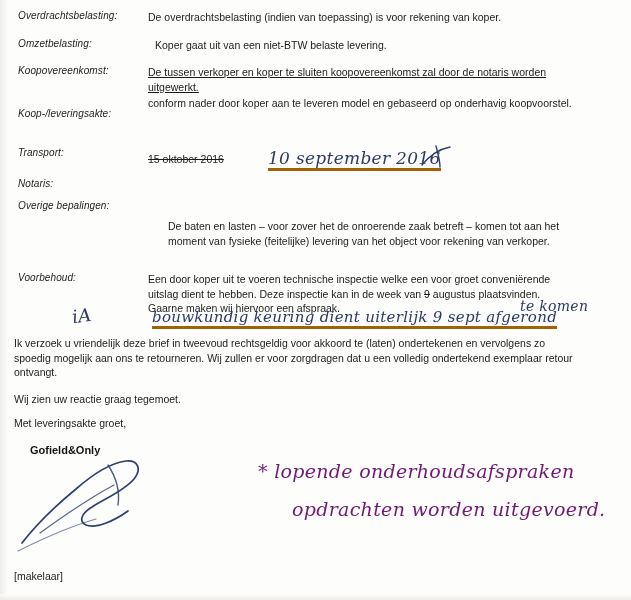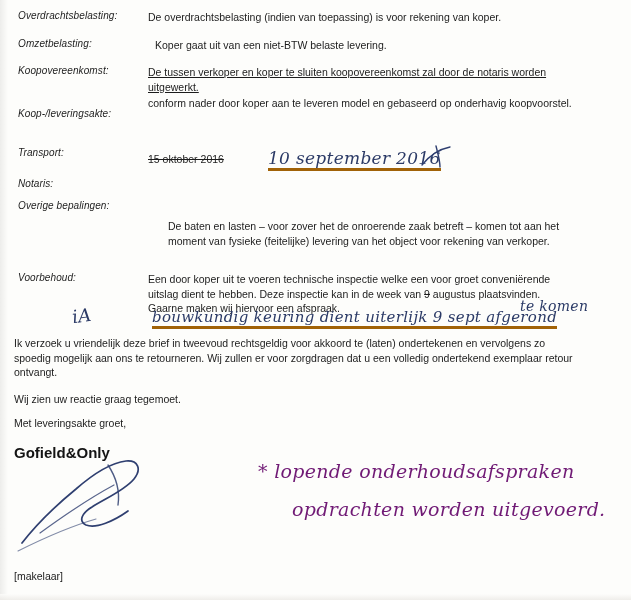--- a/index.html
+++ b/index.html
@@ -59,23 +59,24 @@
     line-height: 14.5px;
     color: #1c1c1c;
   }
   .signoff {
     position: absolute;
     font-size: 10.5px;
     color: #1c1c1c;
   }
   .company {
     position: absolute;
-    font-size: 15px;
+    font-size: 11px;
     font-weight: bold;
     color: #141414;
+    margin-left: 16px;
   }
   .footer-tag {
     position: absolute;
     font-size: 10.5px;
     color: #1c1c1c;
   }
 
   
   .hand {
     position: absolute;

